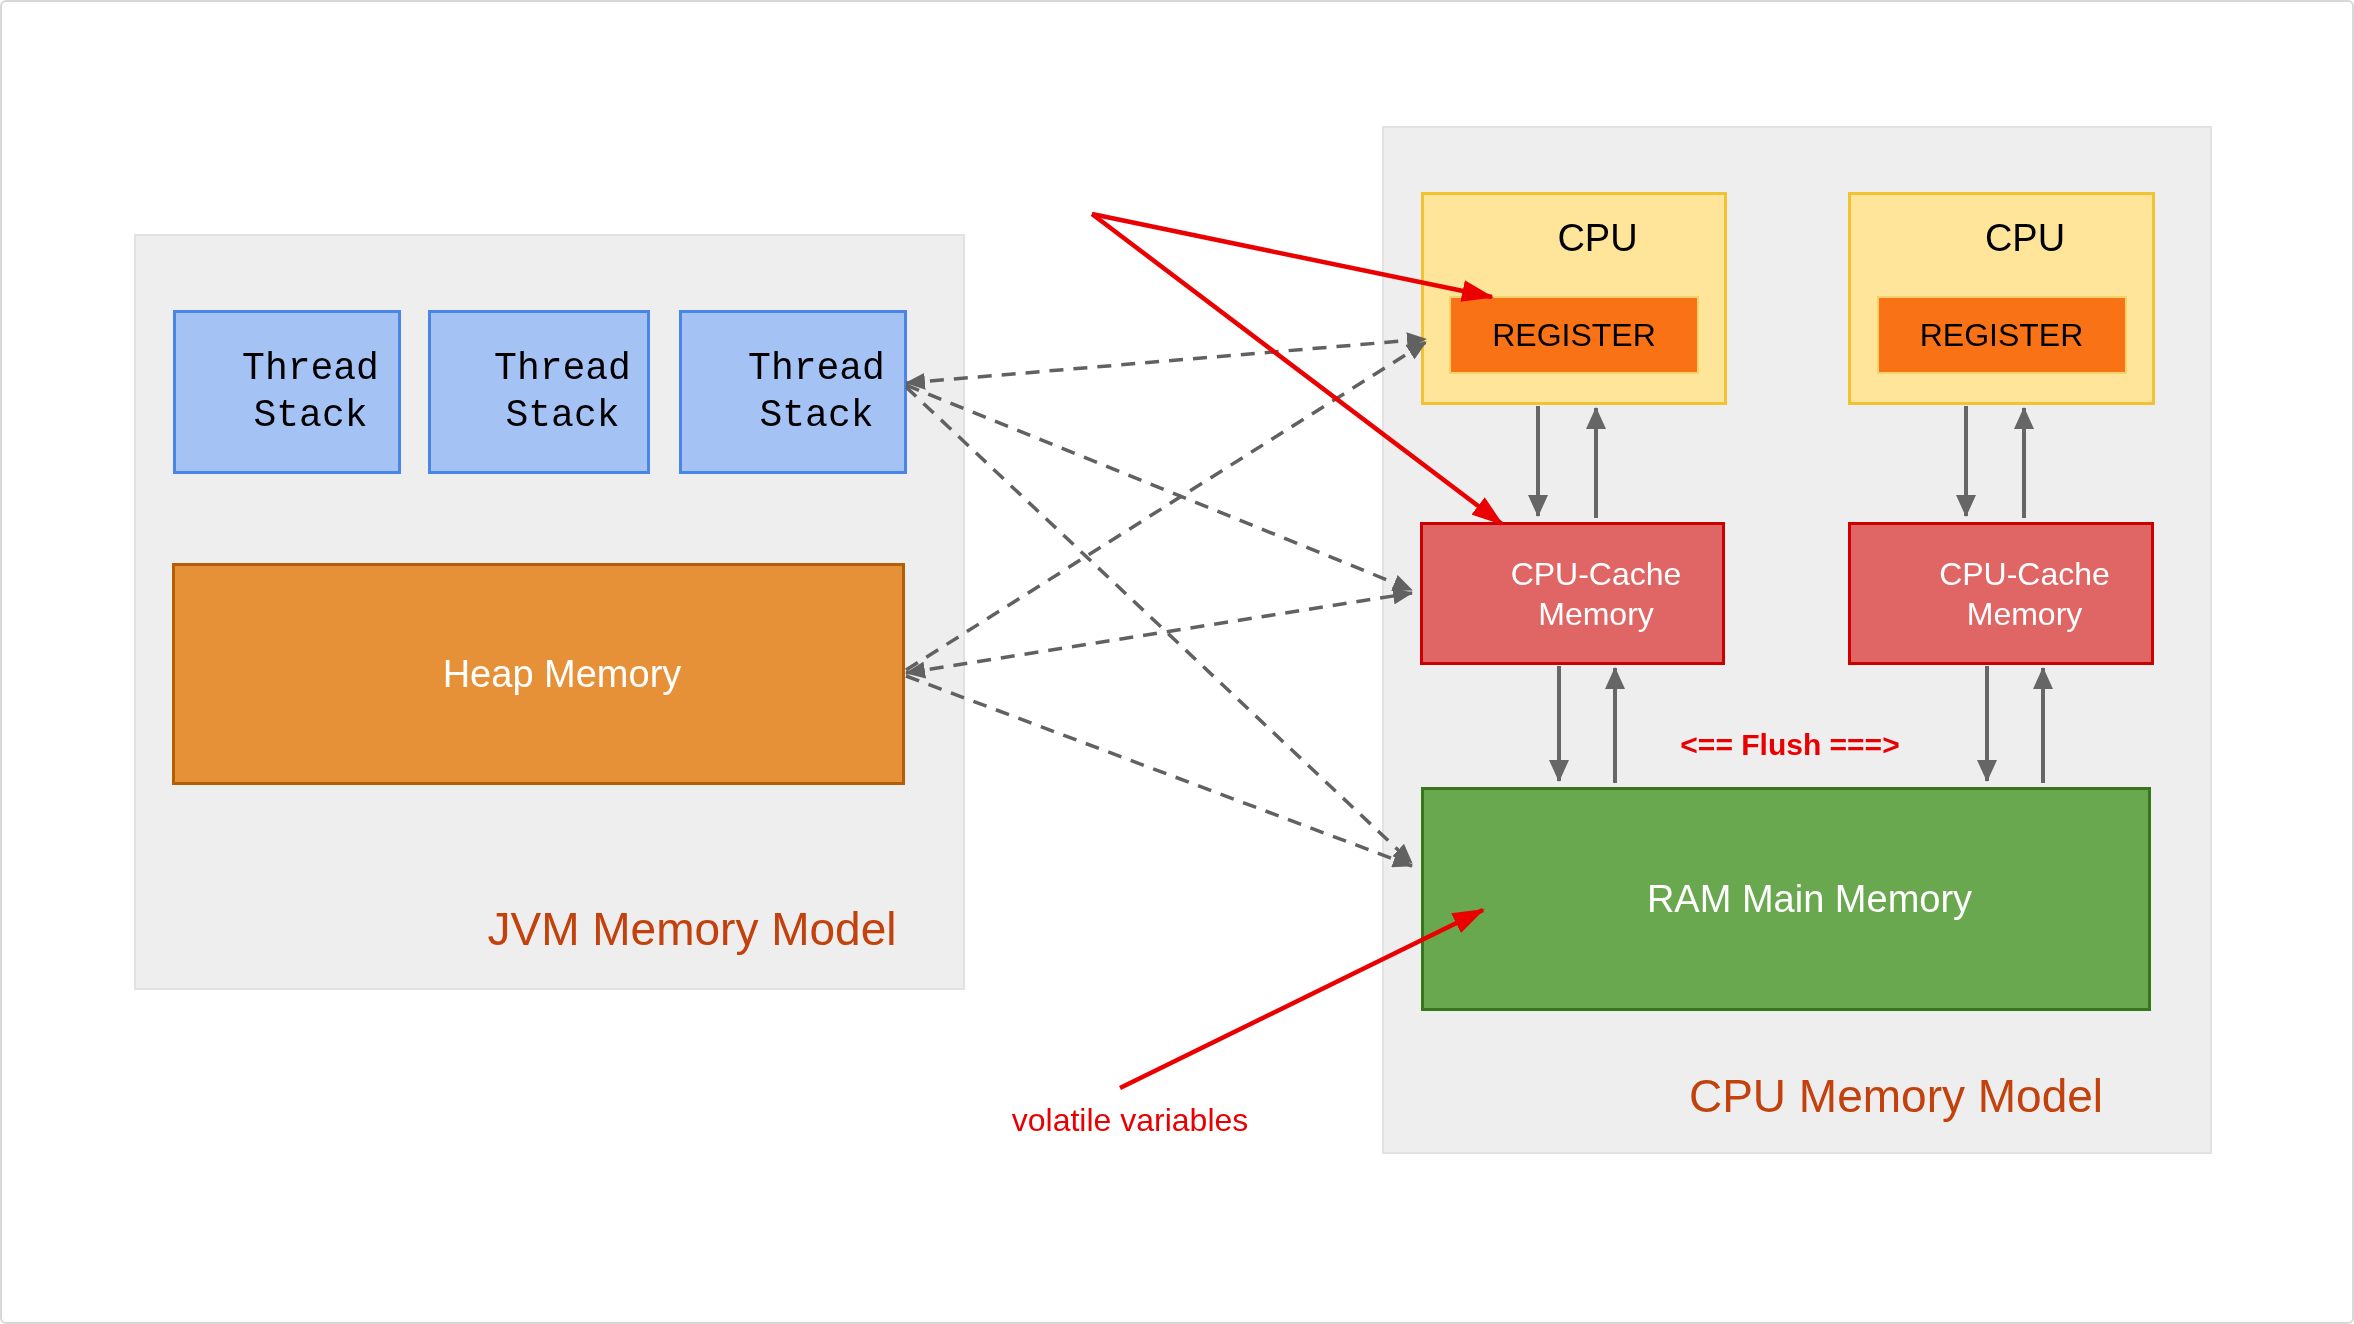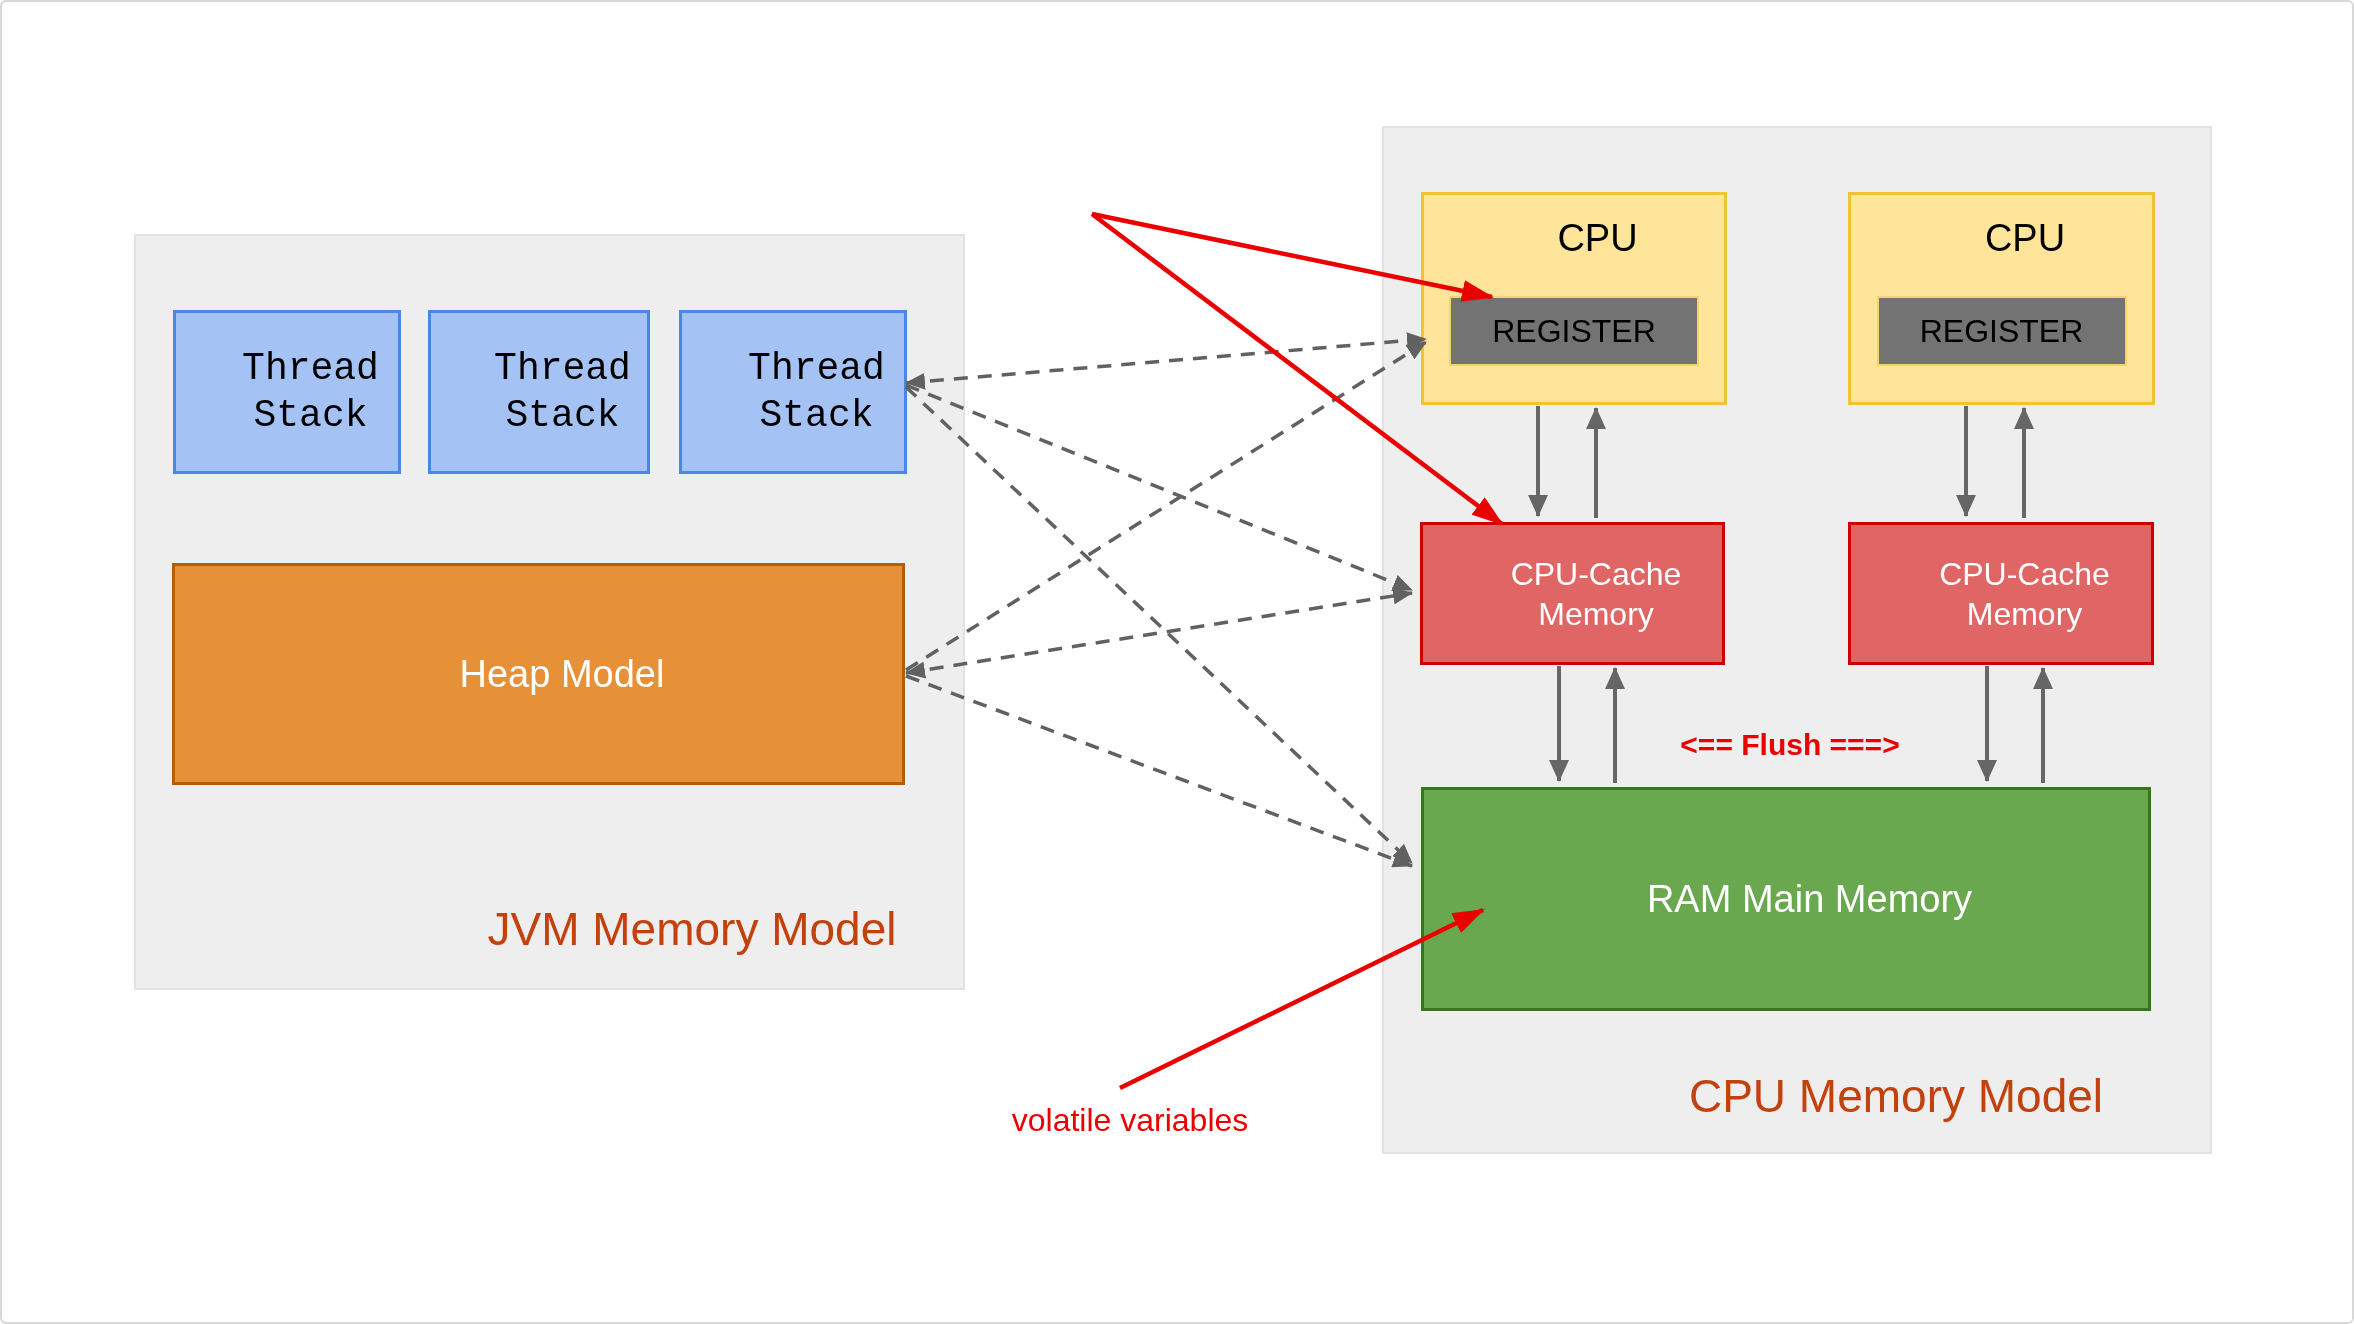--- a/index.html
+++ b/index.html
@@ -25,21 +25,21 @@
   .thread-stack span{display:block;width:150px;margin:0 auto;}
 
   #heap{left:170px;top:561px;width:733px;height:222px;background:#e69138;border:3px solid #b45f06;color:#ffffff;font-size:38px;}
 
   .cpu-box{background:#ffe599;border:3px solid #f1c232;color:#000;top:190px;height:213px;flex-direction:column;justify-content:flex-start;}
   #cpu1{left:1419px;width:306px;}
   #cpu2{left:1846px;width:307px;}
   .cpu-label{font-size:38px;margin-top:22px;}
   .register{
     position:absolute;top:101px;left:50%;transform:translateX(-50%);
-    width:250px;height:70px;background:#737373;border:2px solid #f3d36b;
+    width:250px;height:78px;background:#f97316;border:2px solid #f3d36b;
     display:flex;align-items:center;justify-content:center;font-size:32px;color:#000;box-sizing:border-box;
   }
 
   .cache-box{background:#e06666;border:3px solid #cc0000;color:#ffffff;font-size:32px;line-height:1.25;top:520px;height:143px;}
   #cache1{left:1418px;width:305px;}
   #cache2{left:1846px;width:306px;}
   .cache-box span{display:block;width:210px;margin:8px auto;}
 
   #ram{left:1419px;top:785px;width:730px;height:224px;background:#6aa84f;border:3px solid #38761d;color:#ffffff;font-size:38px;}
 
@@ -62,21 +62,21 @@
   <div class="box thread-stack" id="ts1">
     <span>Thread Stack</span>
   </div>
   <div class="box thread-stack" id="ts2">
     <span>Thread Stack</span>
   </div>
   <div class="box thread-stack" id="ts3">
     <span>Thread Stack</span>
   </div>
   <div class="box" id="heap">
-    <span>Heap Model</span>
+    <span>Heap Memory</span>
   </div>
   <div class="panel-title" id="jvm-title">JVM Memory Model</div>
 
   <div class="panel" id="right-panel"></div>
 
   <div class="box cpu-box" id="cpu1">
     <div class="cpu-label">CPU</div>
     <div class="register">REGISTER</div>
   </div>
   <div class="box cpu-box" id="cpu2">

